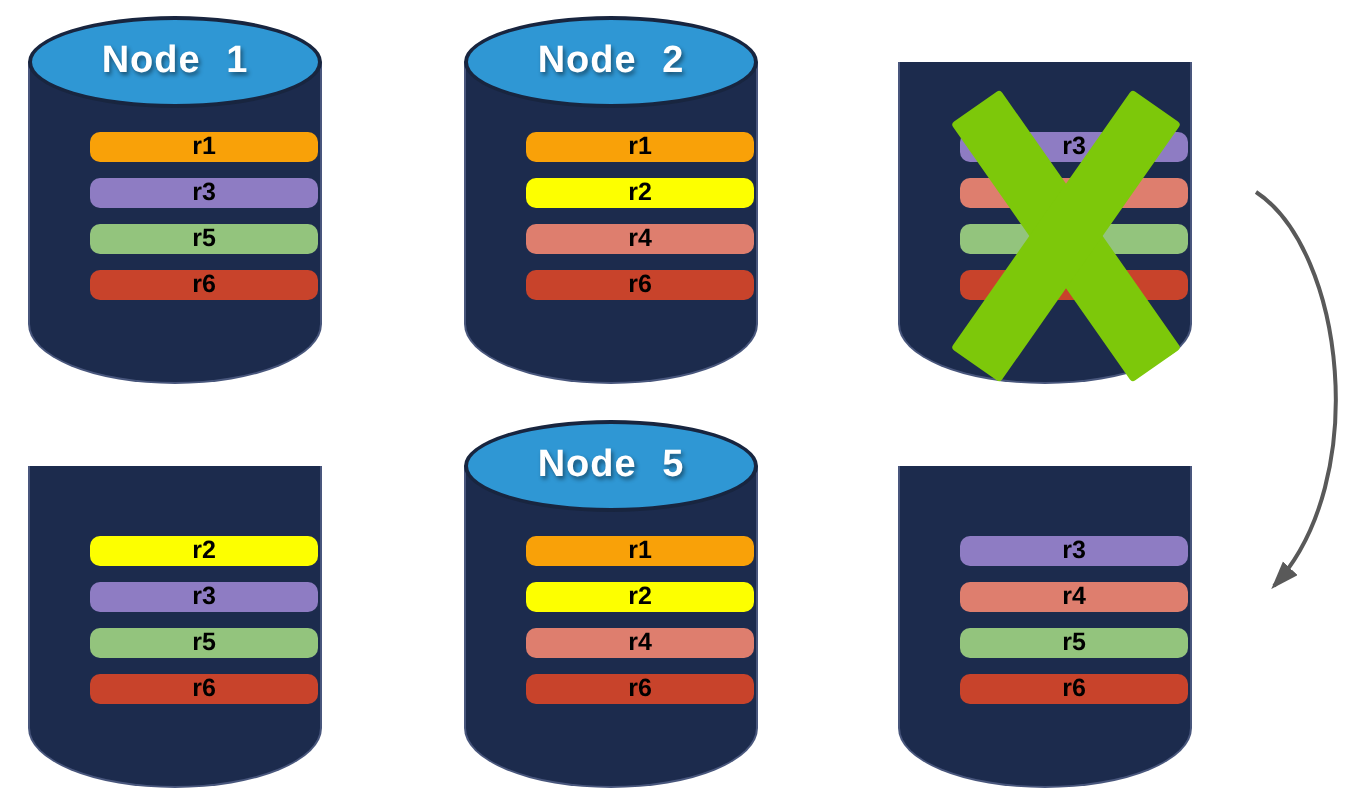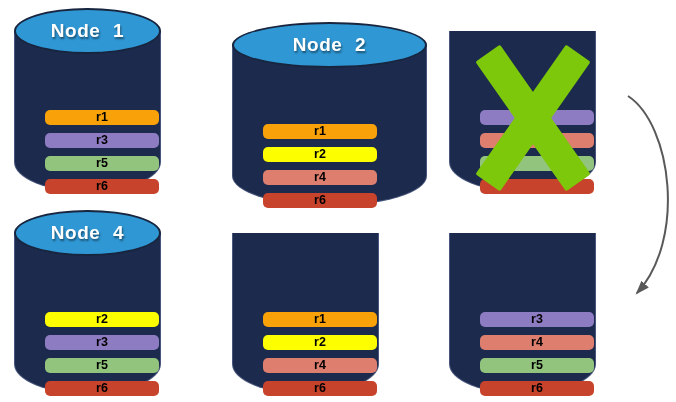--- a/index.html
+++ b/index.html
@@ -23,21 +23,21 @@
     border-radius:50%;
     box-sizing:border-box;
     display:flex;align-items:center;justify-content:center;
     z-index:2;
   }
   .node-title{
     color:#ffffff;font-size:19px;font-weight:bold;
     word-spacing:7px;letter-spacing:0.5px;
     text-shadow:1px 1.5px 2px rgba(0,0,0,0.45);
   }
-  .bars{position:absolute;left:31px;top:58px;width:114px;z-index:3;margin-top:44px;}
+  .bars{position:absolute;left:31px;top:58px;width:114px;z-index:3;}
   .bar{
     height:15px;margin-bottom:8px;border-radius:5px;
     display:flex;align-items:center;justify-content:center;
   }
   .bar span{
     color:#000000;font-size:12.5px;font-weight:bold;line-height:15px;
   }
   .xmark{position:absolute;left:0;top:0;width:179px;height:184px;z-index:6;}
   .xs{
     position:absolute;left:69px;top:31px;width:30px;height:158px;
@@ -66,21 +66,21 @@
             <span>r3</span>
           </div>
           <div class="bar" style="background:#93C47D">
             <span>r5</span>
           </div>
           <div class="bar" style="background:#C8432B">
             <span>r6</span>
           </div>
         </div>
       </div>
-      <div class="node" style="left: 232px; top: 22px; padding-left: 48px;">
+      <div class="node" style="left: 232px; top: 8px;">
         <div class="cyl-body"></div>
         <div class="cyl-top">
           <span class="node-title">Node 2</span>
         </div>
         <div class="bars">
           <div class="bar" style="background:#F9A108">
             <span>r1</span>
           </div>
           <div class="bar" style="background:#FDFF00">
             <span>r2</span>
@@ -109,40 +109,40 @@
             <span></span>
           </div>
         </div>
         <div class="xmark">
           <div class="xs xa"></div>
           <div class="xs xb"></div>
         </div>
       </div>
       <div class="node" style="left: 14px; top: 210px;">
         <div class="cyl-body"></div>
-        <div class="cyl-top">
-          <span class="node-title">Node 4</span>
-        </div>
         <div class="bars">
           <div class="bar" style="background:#FDFF00">
             <span>r2</span>
           </div>
           <div class="bar" style="background:#8E7CC3">
             <span>r3</span>
           </div>
           <div class="bar" style="background:#93C47D">
             <span>r5</span>
           </div>
           <div class="bar" style="background:#C8432B">
             <span>r6</span>
           </div>
         </div>
       </div>
       <div class="node" style="left: 232px; top: 210px;">
         <div class="cyl-body"></div>
+        <div class="cyl-top">
+          <span class="node-title">Node 5</span>
+        </div>
         <div class="bars">
           <div class="bar" style="background:#F9A108">
             <span>r1</span>
           </div>
           <div class="bar" style="background:#FDFF00">
             <span>r2</span>
           </div>
           <div class="bar" style="background:#DE7E6E">
             <span>r4</span>
           </div>

